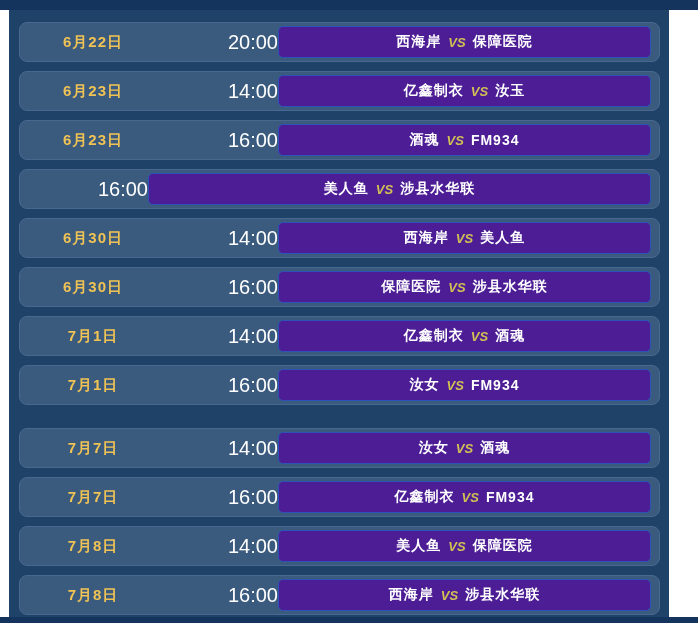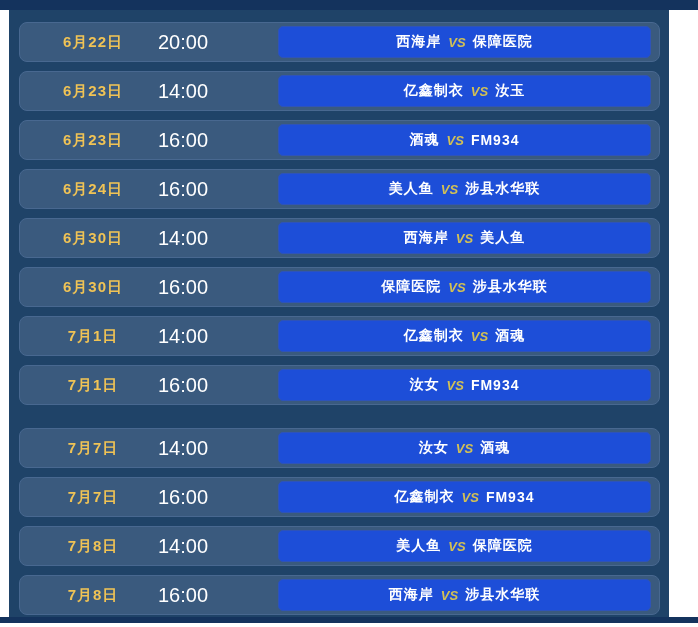--- a/index.html
+++ b/index.html
@@ -51,29 +51,29 @@
   .cell-date {
     width: 130px;
     text-align: center;
     color: #f0c355;
     font-size: 15px;
     font-weight: bold;
     letter-spacing: 1px;
   }
   .cell-time {
     width: 120px;
-    text-align: left;
+    text-align: right;
     color: #ffffff;
     font-size: 20px;
     font-weight: 400;
   }
   .match-button {
     flex: 1;
     height: 30px;
-    background: #1d4ed8;
+    background: #4c1d95;
     border: 1px solid #2e53b8;
     border-radius: 5px;
     display: flex;
     align-items: center;
     justify-content: center;
     gap: 7px;
     cursor: pointer;
     color: #ffffff;
     font-size: 14px;
     font-weight: bold;
@@ -119,21 +119,20 @@
     <div class="cell-date">6月23日</div>
     <div class="cell-time">16:00</div>
     <div class="match-button">
       <span>酒魂</span>
       <span class="vs">VS</span>
       <span>FM934</span>
     </div>
   </div>
 
   <div class="match-row">
-    <div class="cell-date">6月24日</div>
     <div class="cell-time">16:00</div>
     <div class="match-button">
       <span>美人鱼</span>
       <span class="vs">VS</span>
       <span>涉县水华联</span>
     </div>
   </div>
 
   <div class="match-row">
     <div class="cell-date">6月30日</div>

